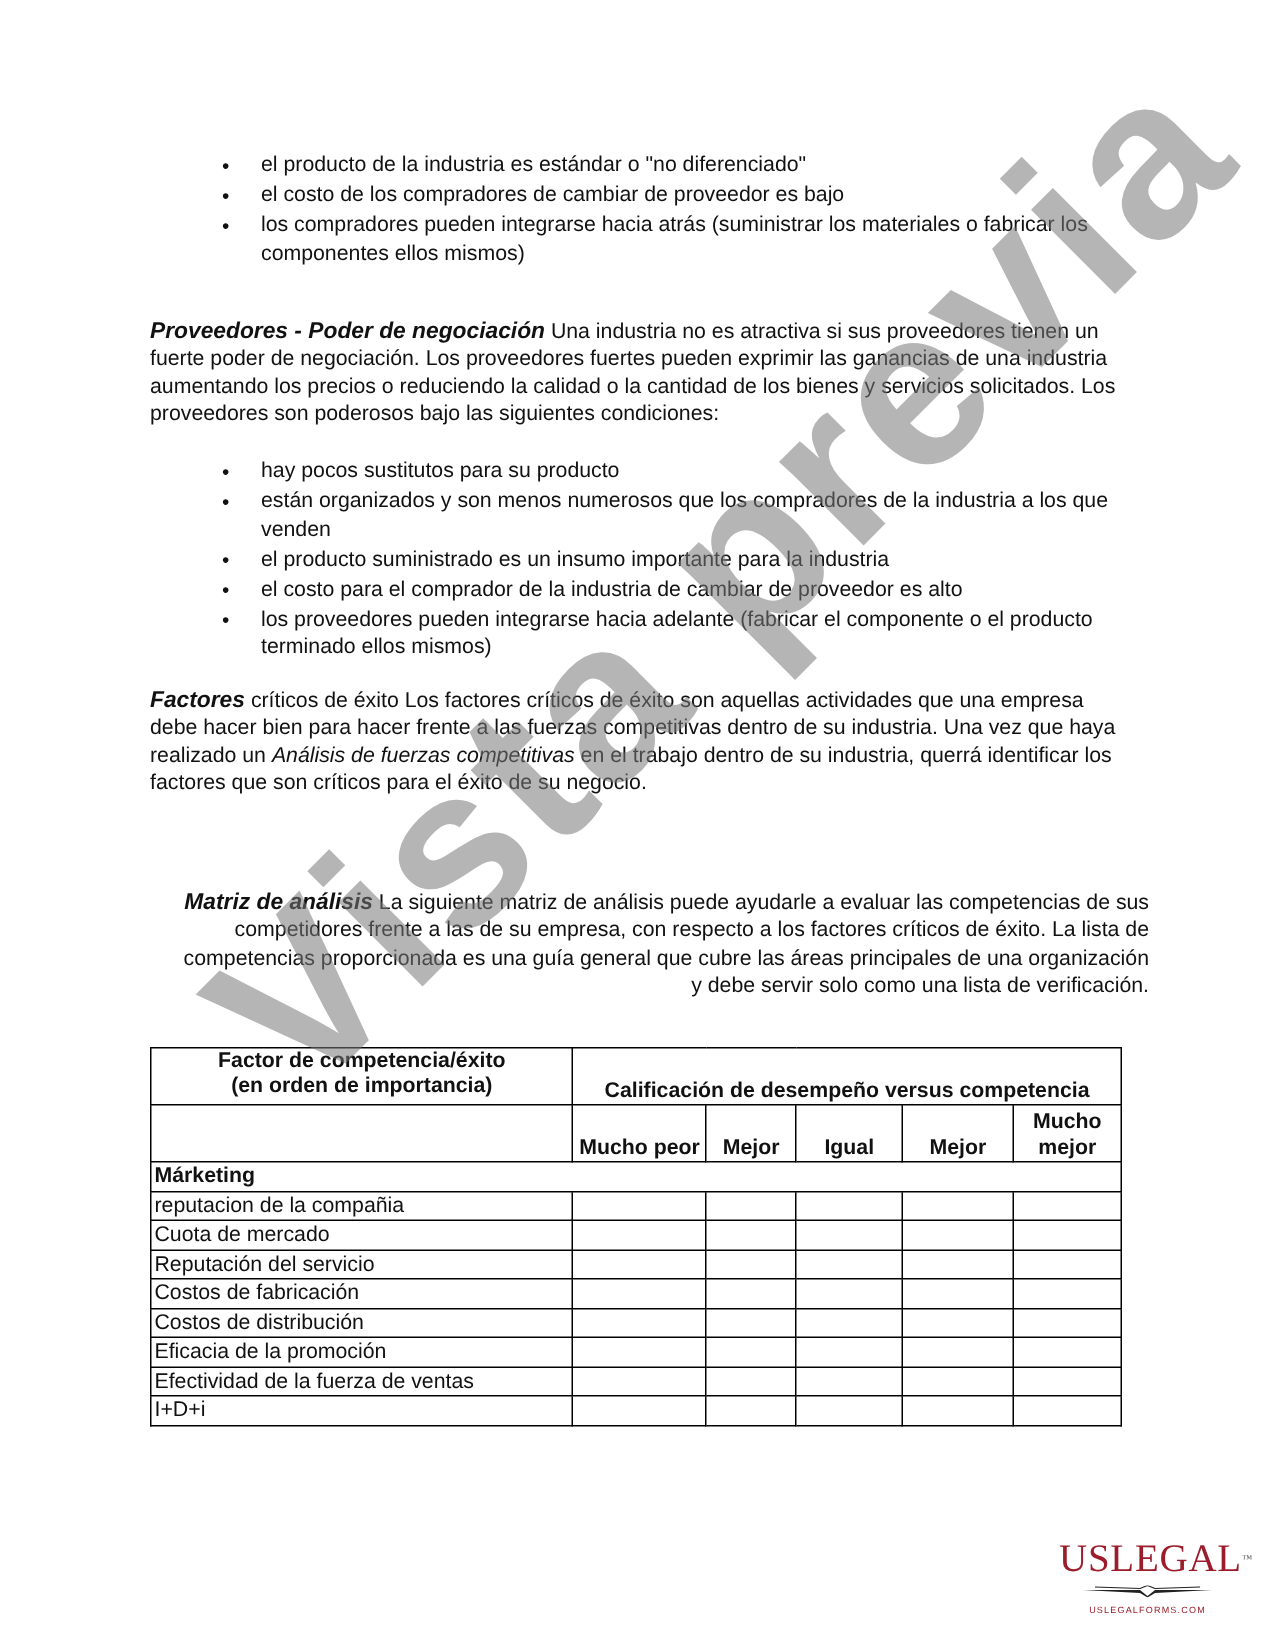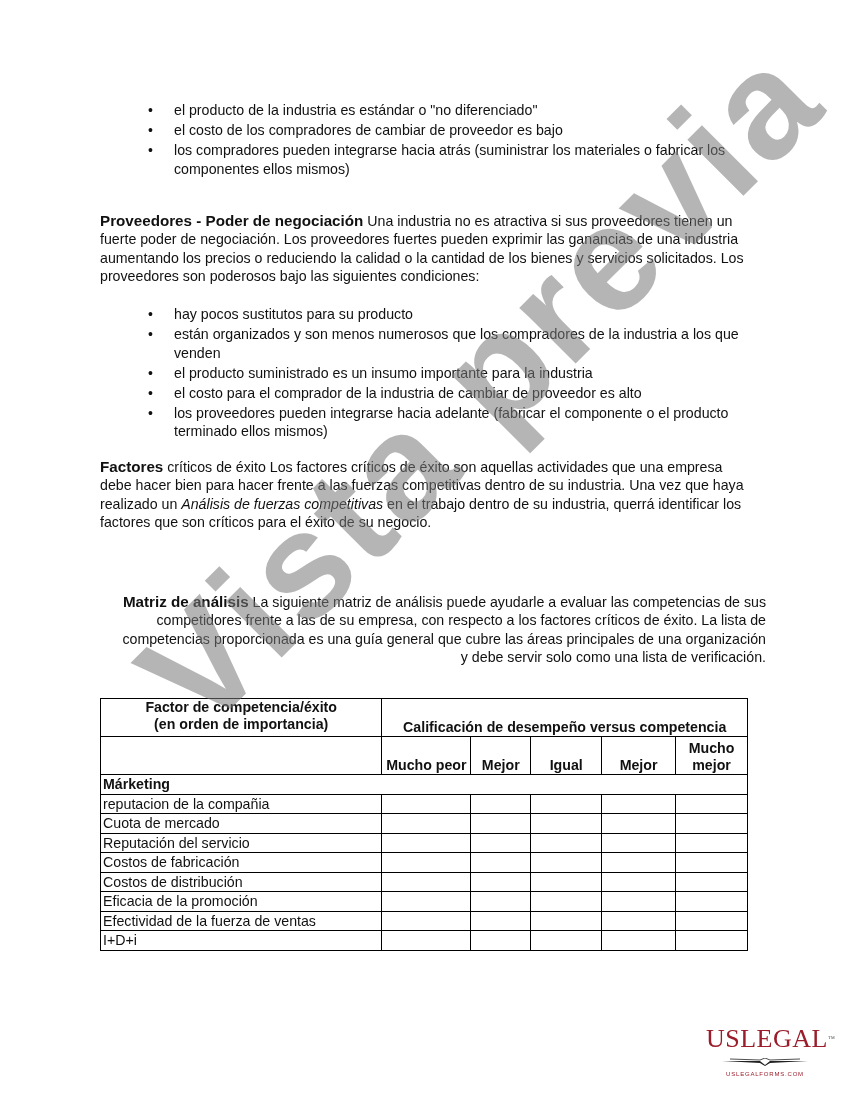--- a/index.html
+++ b/index.html
@@ -3,21 +3,21 @@
 <meta charset="utf-8">
 <style>
   html, body { margin:0; padding:0; background:#fff; }
   body { width:850px; height:1100px; position:relative; overflow:hidden;
          font-family:"Liberation Sans", sans-serif; color:#111; }
   .page { position:absolute; left:0; top:0; width:850px; height:1100px; }
   ul.bullets { position:absolute; left:148px; width:610px; margin:0; padding:0; list-style:none; }
   ul.bullets li { position:relative; padding-left:26px; font-size:14.2px; line-height:18.5px; margin-bottom:1.5px; }
   ul.bullets li::before { content:"\2022"; position:absolute; left:0; top:0; font-size:14px; }
   .para { position:absolute; left:100px; width:652px; font-size:14.2px; line-height:18.3px; }
-  .para b.lead { font-size:15.2px; font-weight:bold; }
+  .para b.lead { font-size:15.2px; font-weight:bold;font-style:italic; }
   .table-title { position:absolute; left:100px; width:650px; top:641px; text-align:center;
                  font-weight:bold; font-size:15px; line-height:19px; }
   table.matrix { position:absolute; left:100px; top:698px; width:648px; border-collapse:collapse;
                  font-size:14.2px; }
   table.matrix td { border:1.5px solid #000; padding:0 2px; height:18.5px; line-height:18px; }
   table.matrix td.hdr-left { text-align:center; font-weight:bold; vertical-align:top; height:37px; line-height:17px; }
   table.matrix td.hdr-right { text-align:center; font-weight:bold; vertical-align:bottom; }
   table.matrix td.sub { text-align:center; font-weight:bold; vertical-align:bottom; height:37px; line-height:17px; }
   table.matrix td.section { font-weight:bold; }
   .watermark { position:absolute; left:30px; top:300px; width:900px; text-align:center;

